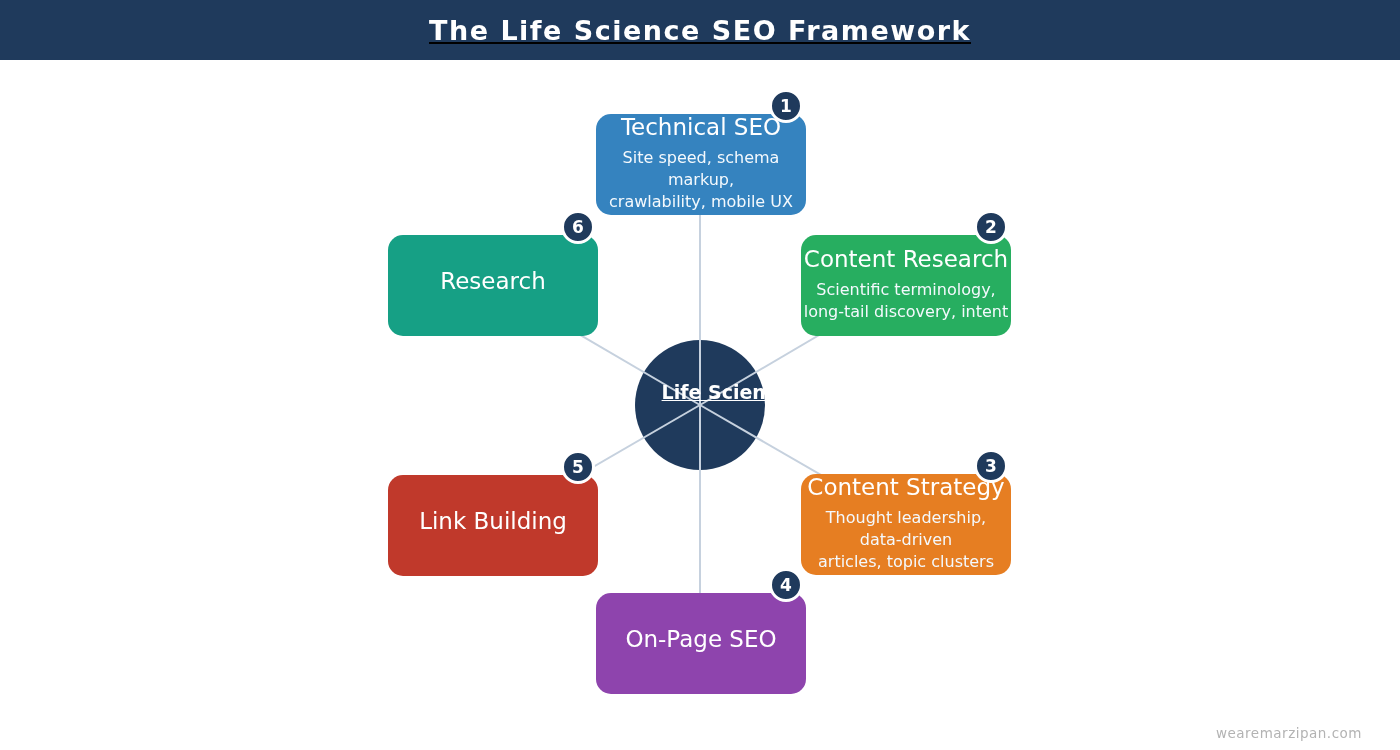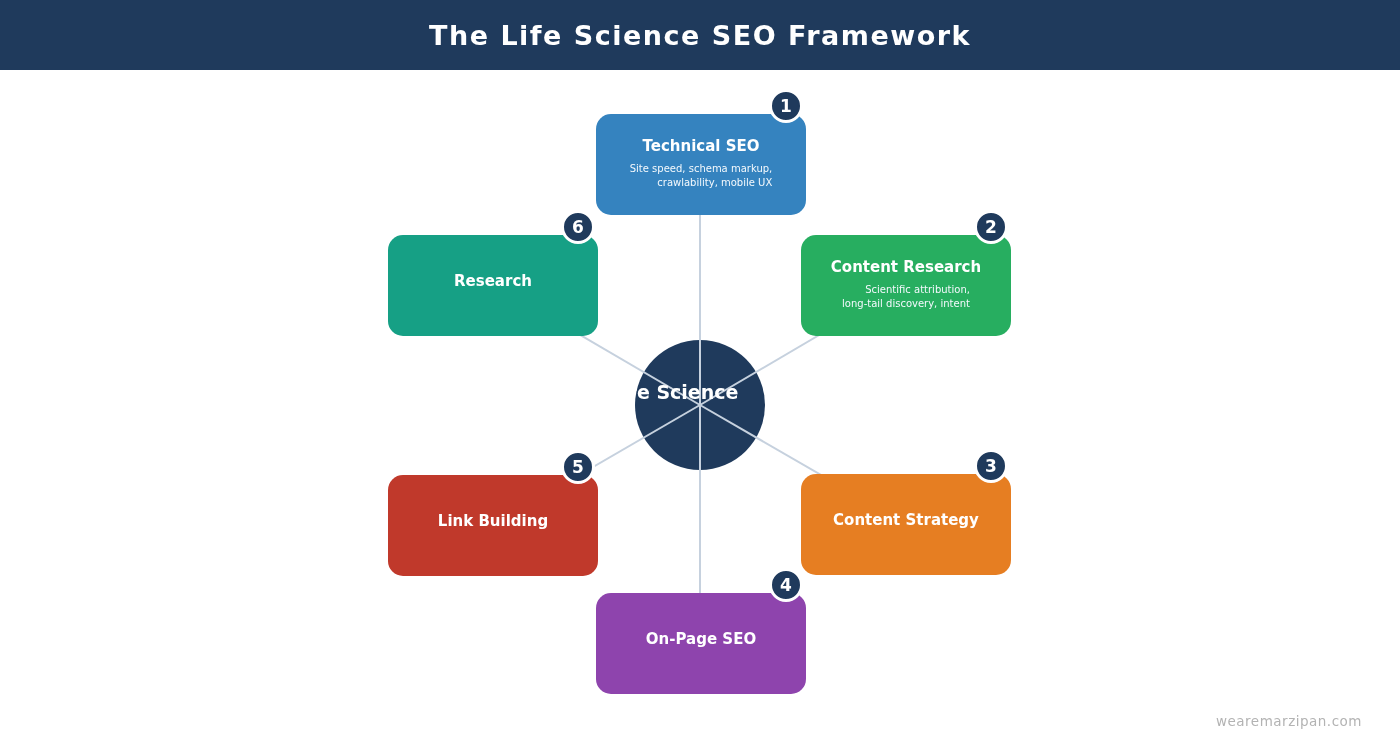--- a/index.html
+++ b/index.html
@@ -10,26 +10,27 @@
     position: relative;
     width: 1400px;
     height: 750px;
     background: #ffffff;
     overflow: hidden;
   }
 
   .header {
     position: absolute;
     left: 0; top: 0;
-    width: 1400px; height: 70px;
+    width: 1400px; height: 60px;
     background: #1f3a5c;
     display: flex;
     align-items: center;
     justify-content: center;
     z-index: 5;
+    text-decoration: underline;
   }
   .header h1 {
     color: #ffffff;
     font-size: 27px;
     font-weight: bold;
     letter-spacing: 1.5px;
   }
 
   .hub-circle {
     position: absolute;
@@ -43,52 +44,52 @@
   svg.connectors {
     position: absolute;
     left: 0; top: 0;
     z-index: 2;
   }
 
   .hub-label {
     position: absolute;
     left: 610px; top: 380px;
     width: 180px;
-    text-align: left;
+    text-align: right;
     color: #ffffff;
     font-size: 19px;
     font-weight: bold;
     line-height: 1.35;
     z-index: 3;
+    text-decoration: underline;
   }
 
   .spoke-box {
     position: absolute;
     width: 210px; height: 101px;
     border-radius: 15px;
     display: flex;
     flex-direction: column;
     align-items: center;
     justify-content: center;
     text-align: center;
     z-index: 3;
     padding: 2px 2px 4px 2px;
   }
   .spoke-box .spoke-title {
     color: #ffffff;
-    font-size: 15px;
-    font-weight: bold;
+    font-size: 23px;
+    font-weight: normal;
     margin-bottom: 7px;
   }
   .spoke-box .spoke-desc {
     color: #f4f9fd;
-    font-size: 10px;
+    font-size: 16px;
     line-height: 1.38;
     white-space: pre-line;
-    text-align: right;
   }
 
   .pos-1 { left: 596px; top: 114px; }
   .pos-2 { left: 801px; top: 235px; }
   .pos-3 { left: 801px; top: 474px; }
   .pos-4 { left: 596px; top: 593px; }
   .pos-5 { left: 388px; top: 475px; }
   .pos-6 { left: 388px; top: 235px; }
 
   .badge {
@@ -102,21 +103,21 @@
     font-size: 17px;
     font-weight: bold;
     display: flex;
     align-items: center;
     justify-content: center;
     z-index: 4;
   }
 
   .watermark {
     position: absolute;
-    right: 38px; bottom: 21px;
+    right: 38px; bottom: 9px;
     color: #b3b3b3;
     font-size: 13.5px;
     letter-spacing: 0.5px;
     z-index: 5;
   }
 </style>
 </head>
 <body>
 
 <div class="canvas">
@@ -143,27 +144,29 @@
   <div class="spoke-box pos-1" style="background-color: rgb(53, 131, 191);">
     <div class="badge" style="background-color: rgb(31, 58, 92);">1</div>
     <div class="spoke-title">Technical SEO</div>
     <div class="spoke-desc">Site speed, schema markup,
 crawlability, mobile UX</div>
   </div>
 
   <div class="spoke-box pos-2" style="background-color: rgb(39, 174, 96);">
     <div class="badge" style="background-color: rgb(31, 58, 92);">2</div>
     <div class="spoke-title">Content Research</div>
-    <div class="spoke-desc">Scientific attribution,
+    <div class="spoke-desc">Scientific terminology,
 long-tail discovery, intent</div>
   </div>
 
   <div class="spoke-box pos-3" style="background-color: rgb(230, 126, 34);">
     <div class="badge" style="background-color: rgb(31, 58, 92);">3</div>
     <div class="spoke-title">Content Strategy</div>
+    <div class="spoke-desc">Thought leadership, data-driven
+articles, topic clusters</div>
   </div>
 
   <div class="spoke-box pos-4" style="background-color: rgb(142, 68, 173);">
     <div class="badge" style="background-color: rgb(31, 58, 92);">4</div>
     <div class="spoke-title">On-Page SEO</div>
   </div>
 
   <div class="spoke-box pos-5" style="background-color: rgb(192, 57, 43);">
     <div class="badge" style="background-color: rgb(31, 58, 92);">5</div>
     <div class="spoke-title">Link Building</div>

